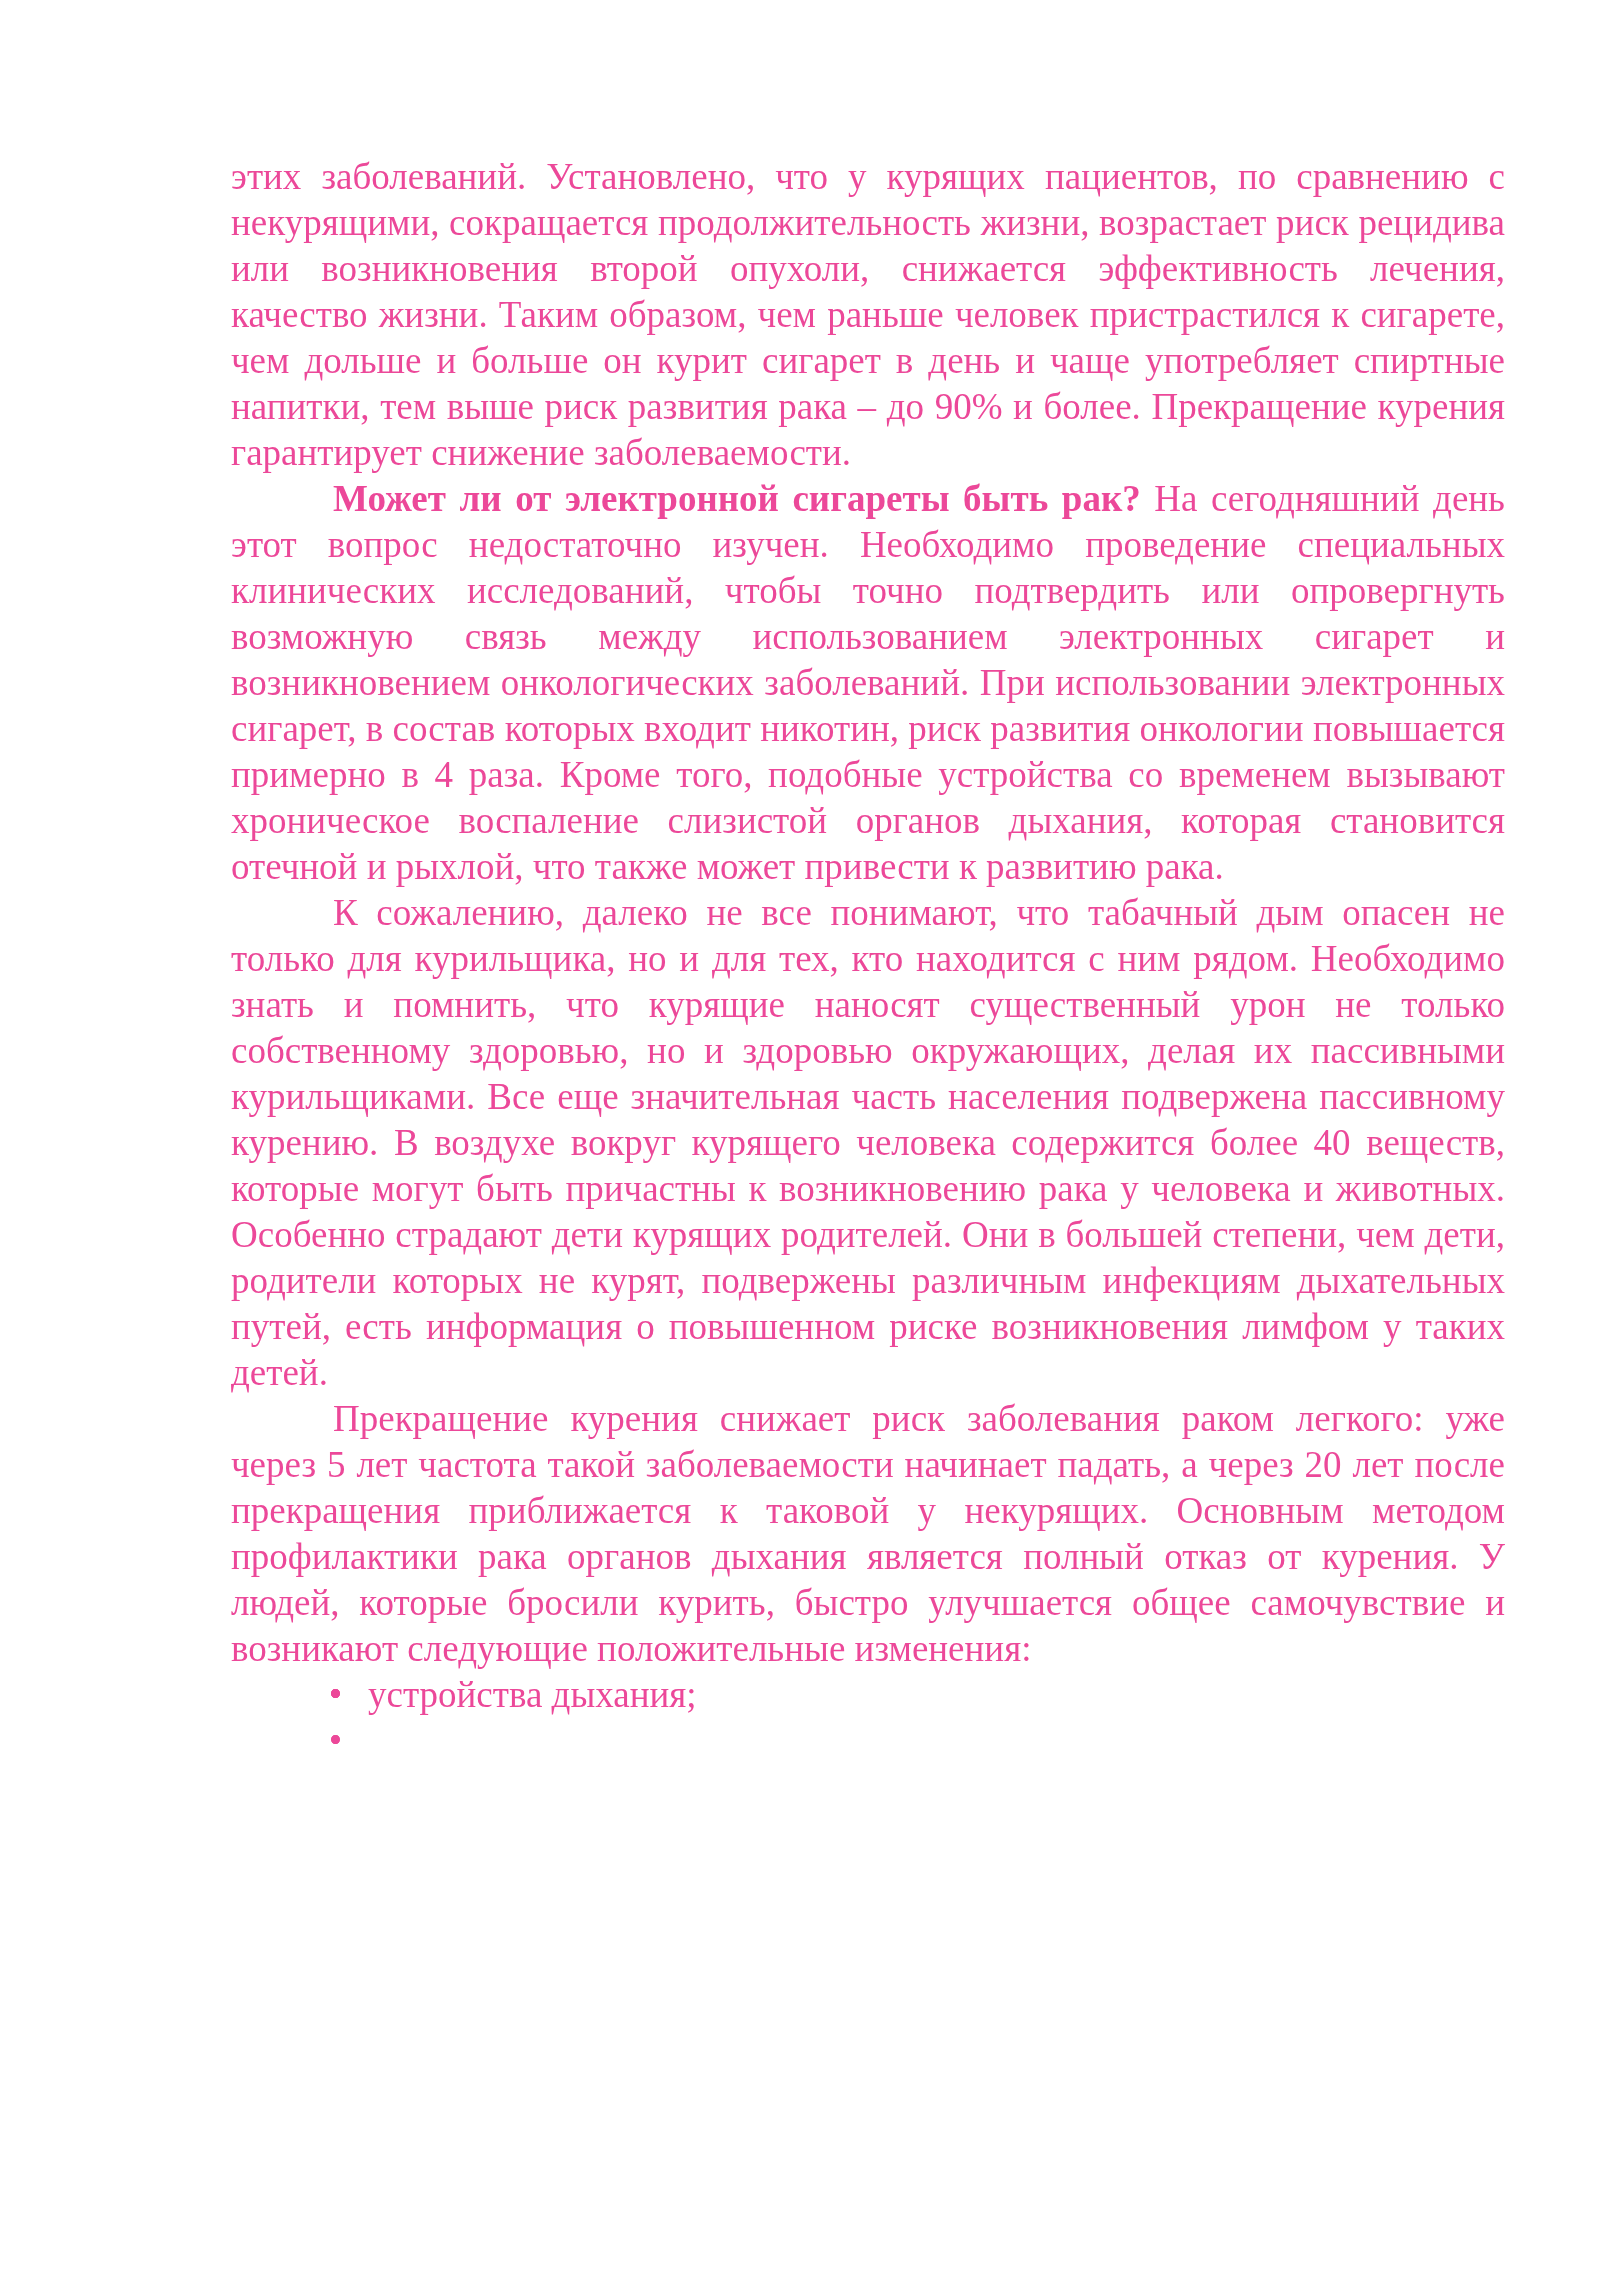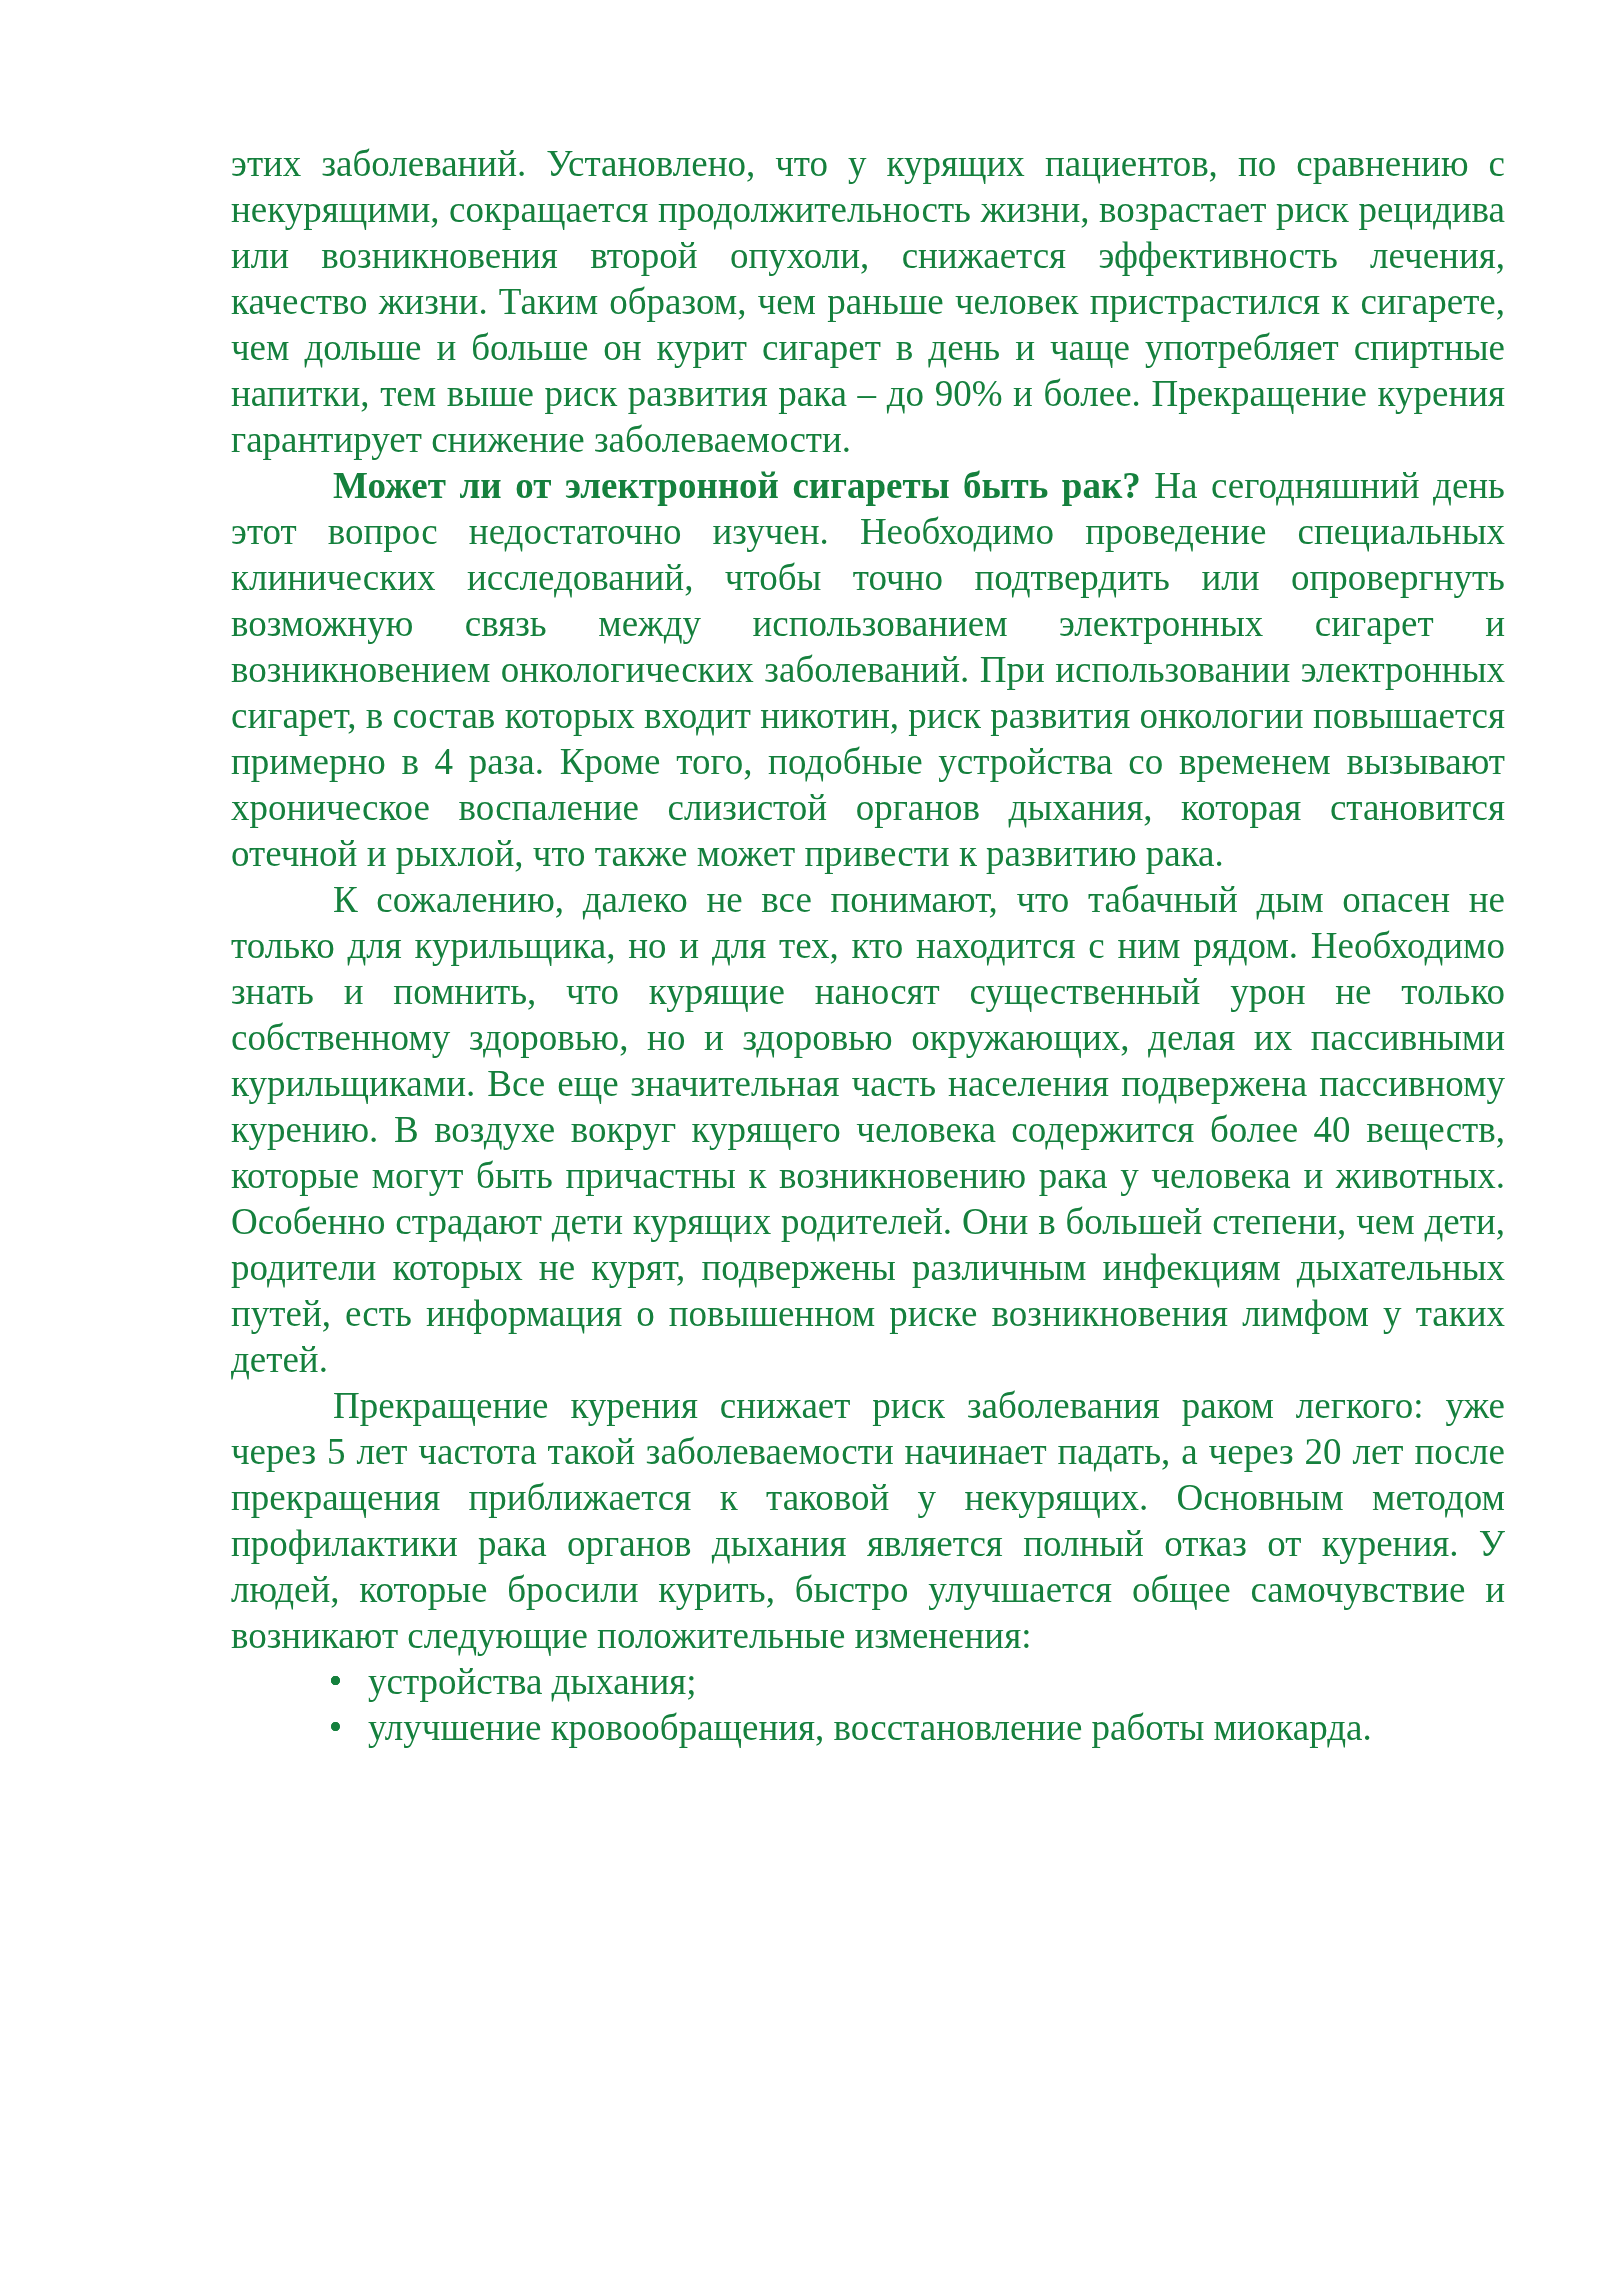--- a/index.html
+++ b/index.html
@@ -1,25 +1,25 @@
 <!DOCTYPE html>
 <html><head>
 <meta charset="utf-8">
 <style>
   html, body { margin: 0; padding: 0; background: #ffffff; }
   body { width: 1621px; height: 2293px; position: relative; overflow: hidden; }
   .page {
     position: absolute;
     left: 231px;
-    top: 141px;
+    top: 154px;
     width: 1274px;
     font-family: "Liberation Serif", "DejaVu Serif", serif;
     font-size: 37px;
     line-height: 46px;
-    color: #15803d;
+    color: #ec4899;
   }
   .para {
     margin: 0;
     text-align: justify;
     text-align-last: left;
   }
   .indent { text-indent: 102px; }
   .bold { font-weight: bold; }
   .bullets {
     list-style: none;
@@ -58,18 +58,17 @@
     </li>
     <li>
       <span class="bullet-icon">•</span>
       <span>устройства дыхания;</span>
     </li>
     <li>
       <span class="bullet-icon">•</span>
     </li>
     <li>
       <span class="bullet-icon">•</span>
-      <span>улучшение кровообращения, восстановление работы миокарда.</span>
     </li>
   </ul>
 
 </div>
 
 
 </body></html>

